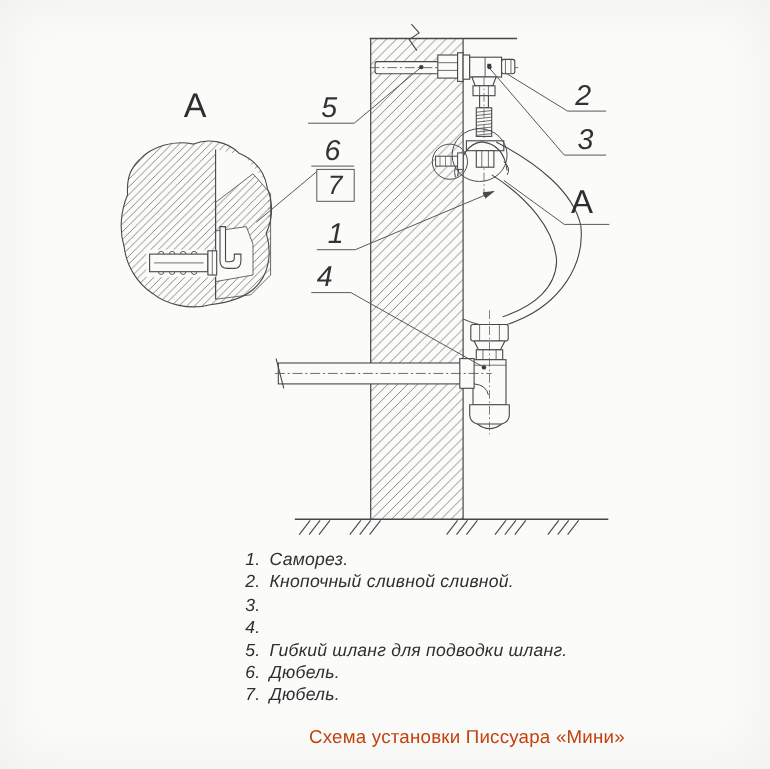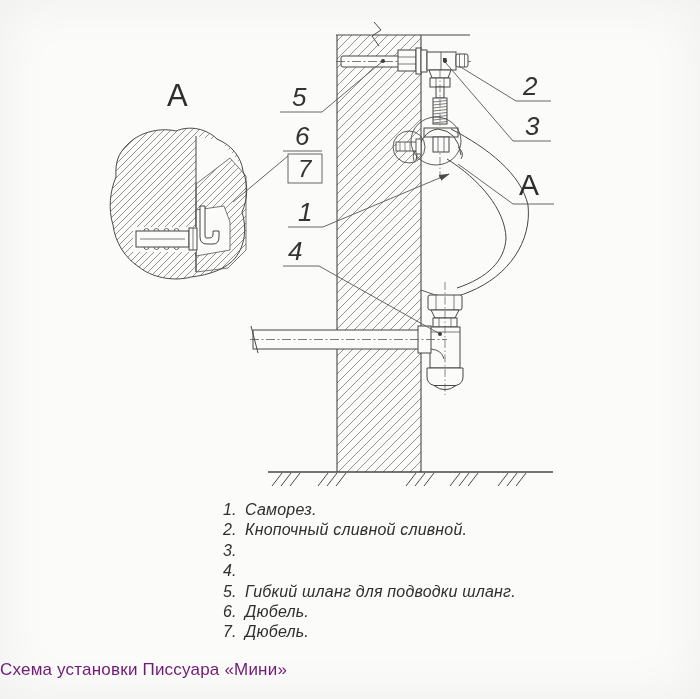--- a/index.html
+++ b/index.html
@@ -38,23 +38,23 @@
     height:20.4px;
     align-items:flex-start;
     font-style:italic;
     font-size:16px;
     letter-spacing:0.2px;
   }
   .legend-num{width:22px;flex:0 0 22px;}
   .legend-text{white-space:nowrap;}
   .title{
     position:absolute;left:0;top:660px;width:568px;
-    text-align:left;
+    text-align:right;
     font-size:17px;
-    color:#701a75;
+    color:#c2410c;
     letter-spacing:0.2px;
   }
 </style>
 </head>
 <body>
 
 <div class="sheet">
 
   <svg class="drawing" width="700" height="699" viewBox="0 0 700 699">
     <defs>

